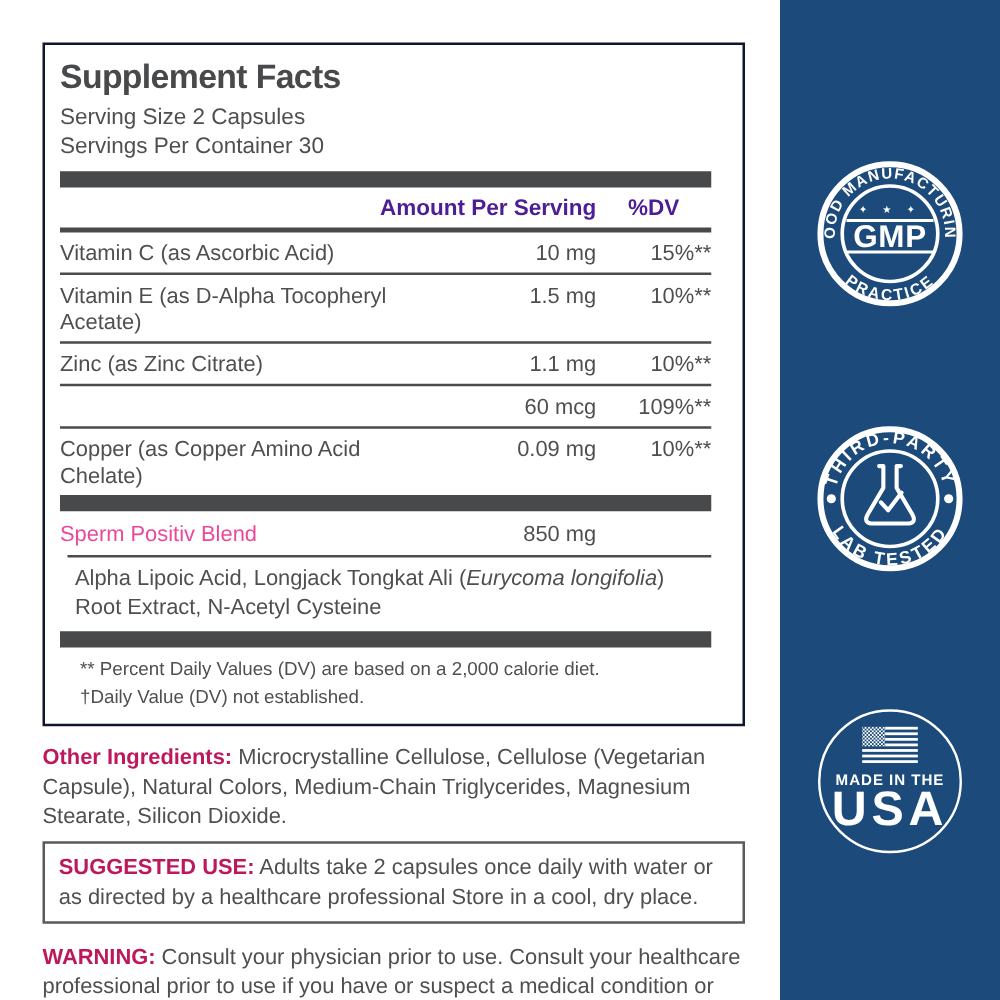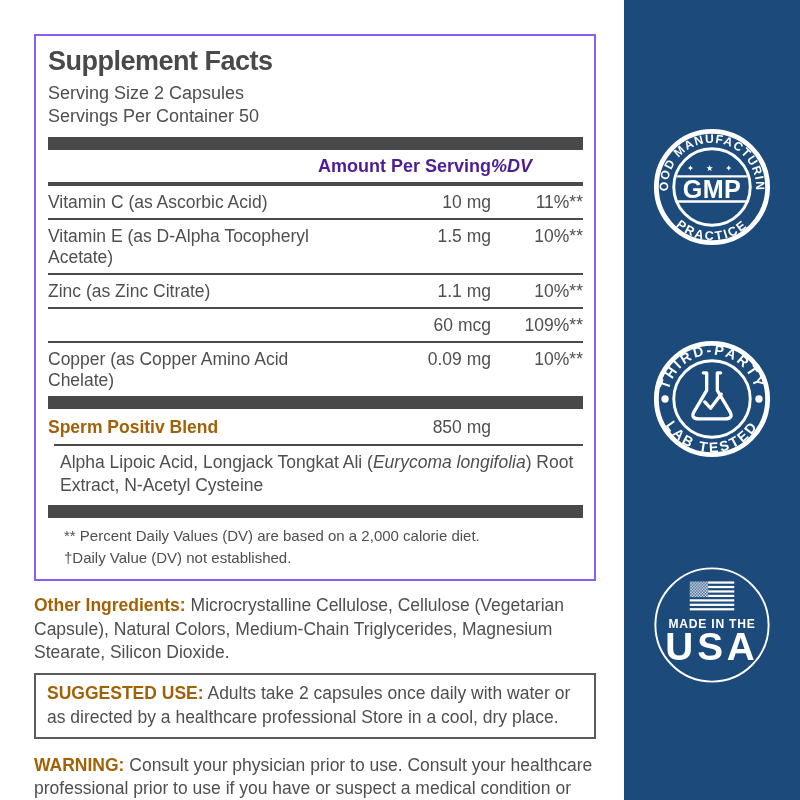--- a/index.html
+++ b/index.html
@@ -9,56 +9,56 @@
     font-family:"Liberation Sans", sans-serif;
     color:#4e4f51;
     overflow:hidden;
   }
   .page { position:relative; width:800px; height:800px; }
 
   
   .content { position:absolute; left:34px; top:34px; width:562px; }
 
   .facts-box {
-    border:2px solid #8b5cf6;
-    padding:8px 11px 10px 12px;
+    border:2px solid #0f172a;
+    padding:8px 25px 10px 12px;
     box-sizing:border-box;
     width:562px;
   }
   .facts-title {
     font-size:27px; font-weight:bold; letter-spacing:-0.5px;
     color:#48494b; margin:2px 0 5px 0;
   }
   .serving-line { font-size:18px; line-height:23px; }
 
   .bar-thick { height:13px; background:#48494b; }
   .bar-thick.mt { margin-top:9px; }
   .rule-heavy { height:4px; background:#48494b; }
   .rule-thin  { height:2px; background:#4a4b4d; margin-left:6px; }
 
   .hdr-row { display:flex; align-items:baseline; font-size:18px; font-weight:bold; padding:6px 0 5px 0; color:#4c1d95; }
   .hdr-spacer { flex:1; }
   .hdr-amt { margin-left:auto; }
-  .hdr-dv  { width:92px; text-align:left;font-style:italic; }
+  .hdr-dv  { width:92px; text-align:center; }
 
   .frow { display:flex; align-items:baseline; font-size:17.5px; padding:6px 0 5px 0; border-bottom:2px solid #4a4b4d; }
   .frow.last { border-bottom:none; }
   .frow .name { flex:1; padding-right:6px; }
   .frow .amt  { width:150px; text-align:right; margin-left:auto; }
   .frow .dv   { width:92px; text-align:right; }
 
   .frow.blend { border-bottom:none; padding:8px 0 6px 0; }
-  .frow.blend .name { font-weight:bold; color:#a16207; }
+  .frow.blend .name { font-weight:normal; color:#ec4899; }
 
   .blend-desc { font-size:17.5px; line-height:23px; padding:5px 4px 8px 12px; }
 
   .footnotes { font-size:15px; line-height:22px; padding-top:7px;margin-left:16px; }
 
   .other-ing { margin:13px 0 0 0; font-size:17.5px; line-height:23.5px; width:566px; }
-  .other-ing b, .sug b, .warn b { color:#a16207; }
+  .other-ing b, .sug b, .warn b { color:#be185d; }
 
   .sug-box {
     border:2px solid #595a5c; margin-top:8px; padding:6px 11px 8px 11px;
     font-size:17.5px; line-height:24px; box-sizing:border-box; width:562px;
   }
 
   .warn { margin:15px 0 0 0; font-size:17.5px; line-height:23.5px; width:560px; }
 
   
   .blue-panel {
@@ -75,35 +75,35 @@
 </head>
 <body>
 
 <div class="page">
 
   <div class="content">
 
     <div class="facts-box">
       <div class="facts-title">Supplement Facts</div>
       <div class="serving-line">Serving Size 2 Capsules</div>
-      <div class="serving-line">Servings Per Container 50</div>
+      <div class="serving-line">Servings Per Container 30</div>
 
       <div class="bar-thick mt"></div>
 
       <div class="hdr-row">
         <span class="hdr-spacer"></span>
         <span class="hdr-amt">Amount Per Serving</span>
         <span class="hdr-dv">%DV</span>
       </div>
       <div class="rule-heavy"></div>
 
       <div class="frow">
         <span class="name">Vitamin C (as Ascorbic Acid)</span>
         <span class="amt">10 mg</span>
-        <span class="dv">11%**</span>
+        <span class="dv">15%**</span>
       </div>
       <div class="frow">
         <span class="name">Vitamin E (as D-Alpha Tocopheryl Acetate)</span>
         <span class="amt">1.5 mg</span>
         <span class="dv">10%**</span>
       </div>
       <div class="frow">
         <span class="name">Zinc (as Zinc Citrate)</span>
         <span class="amt">1.1 mg</span>
         <span class="dv">10%**</span>

